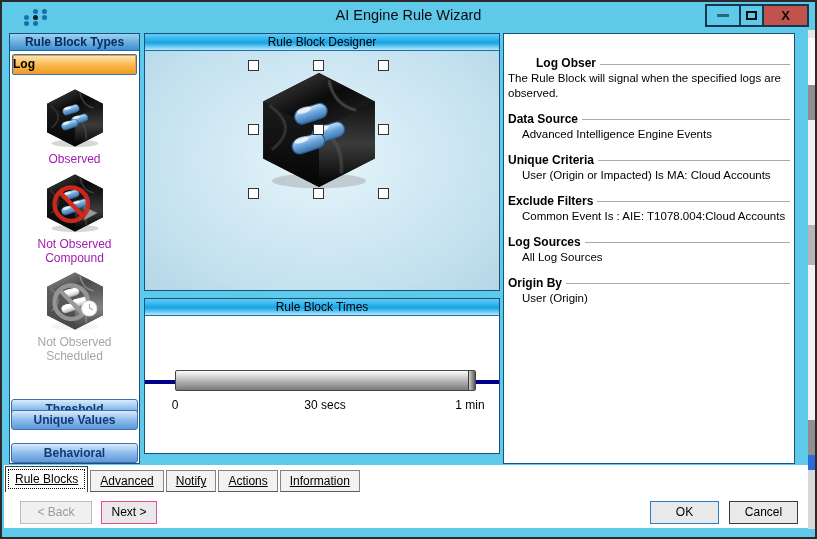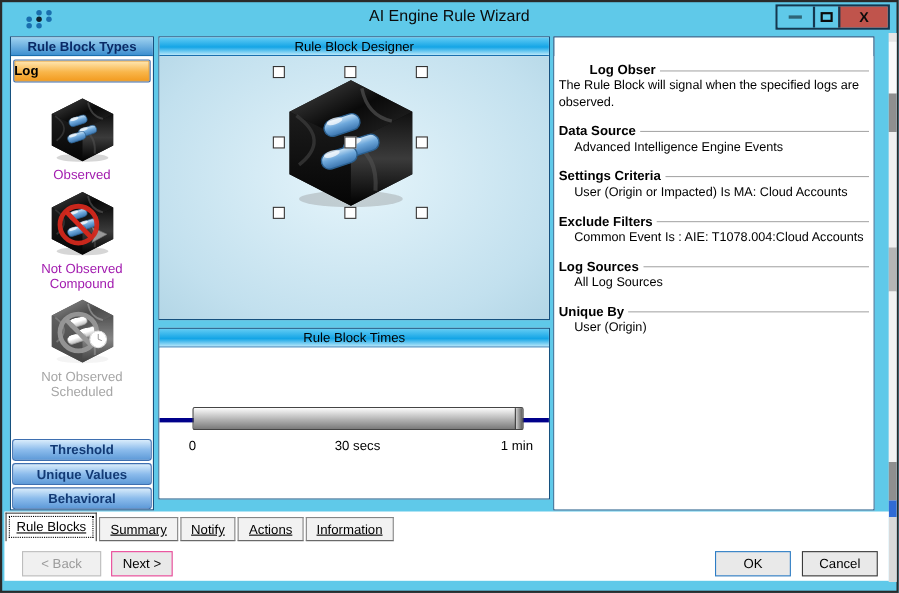--- a/index.html
+++ b/index.html
@@ -201,21 +201,21 @@
         <circle cx="44" cy="52" r="27" fill="none" stroke="#D3281C" stroke-width="7" opacity="0.95"></circle>
         <line x1="26" y1="33" x2="63" y2="71" stroke="#D3281C" stroke-width="7"></line>
         <circle cx="73" cy="62" r="12" fill="#C8C8C8" stroke="#8a8a8a" stroke-width="2"></circle>
         <line x1="73" y1="62" x2="73" y2="54" stroke="#555" stroke-width="2"></line>
         <line x1="73" y1="62" x2="79" y2="64" stroke="#555" stroke-width="2"></line>
       </svg>
     </div>
     <div class="type-label disabled" style="top:302px;padding:0 6px">Not Observed Scheduled</div>
 
     <div class="lp-btn" style="top:365px">Threshold</div>
-    <div class="lp-btn" style="top:387px">Unique Values</div>
+    <div class="lp-btn" style="top:376px">Unique Values</div>
     <div class="lp-btn" style="top:409px">Behavioral</div>
   </div>
 
   <div class="panel designer">
     <div class="panel-header">Rule Block Designer</div>
     <div class="canvas">
       <svg class="big-cube" width="124" height="124" viewBox="0 0 100 100">
           <use href="#cube"></use>
         </svg>
       <div class="handle" style="left:103px;top:9px"></div>
@@ -254,53 +254,53 @@
       </div>
       <div class="sec">
         <div class="sec-head-row">
             <span class="sec-head">Data Source</span>
             <span class="sec-line"></span>
           </div>
         <div class="sec-body">Advanced Intelligence Engine Events</div>
       </div>
       <div class="sec">
         <div class="sec-head-row">
-            <span class="sec-head">Settings Criteria</span>
+            <span class="sec-head">Unique Criteria</span>
             <span class="sec-line"></span>
           </div>
         <div class="sec-body">User (Origin or Impacted) Is MA: Cloud Accounts</div>
       </div>
       <div class="sec">
         <div class="sec-head-row">
             <span class="sec-head">Exclude Filters</span>
             <span class="sec-line"></span>
           </div>
         <div class="sec-body">Common Event Is : AIE: T1078.004:Cloud Accounts</div>
       </div>
       <div class="sec">
         <div class="sec-head-row">
             <span class="sec-head">Log Sources</span>
             <span class="sec-line"></span>
           </div>
         <div class="sec-body">All Log Sources</div>
       </div>
       <div class="sec">
         <div class="sec-head-row">
-            <span class="sec-head">Unique By</span>
+            <span class="sec-head">Origin By</span>
             <span class="sec-line"></span>
           </div>
         <div class="sec-body">User (Origin)</div>
       </div>
     </div>
   </div>
 
   <div class="bottom-white">
     <div class="tabrow">
       <div class="tab active">Rule Blocks</div>
-      <div class="tab">Summary</div>
+      <div class="tab">Advanced</div>
       <div class="tab">Notify</div>
       <div class="tab">Actions</div>
       <div class="tab">Information</div>
     </div>
     <div class="pbtn back">&lt; Back</div>
     <div class="pbtn next">Next &gt;</div>
     <div class="pbtn ok">OK</div>
     <div class="pbtn cancel">Cancel</div>
   </div>
 

